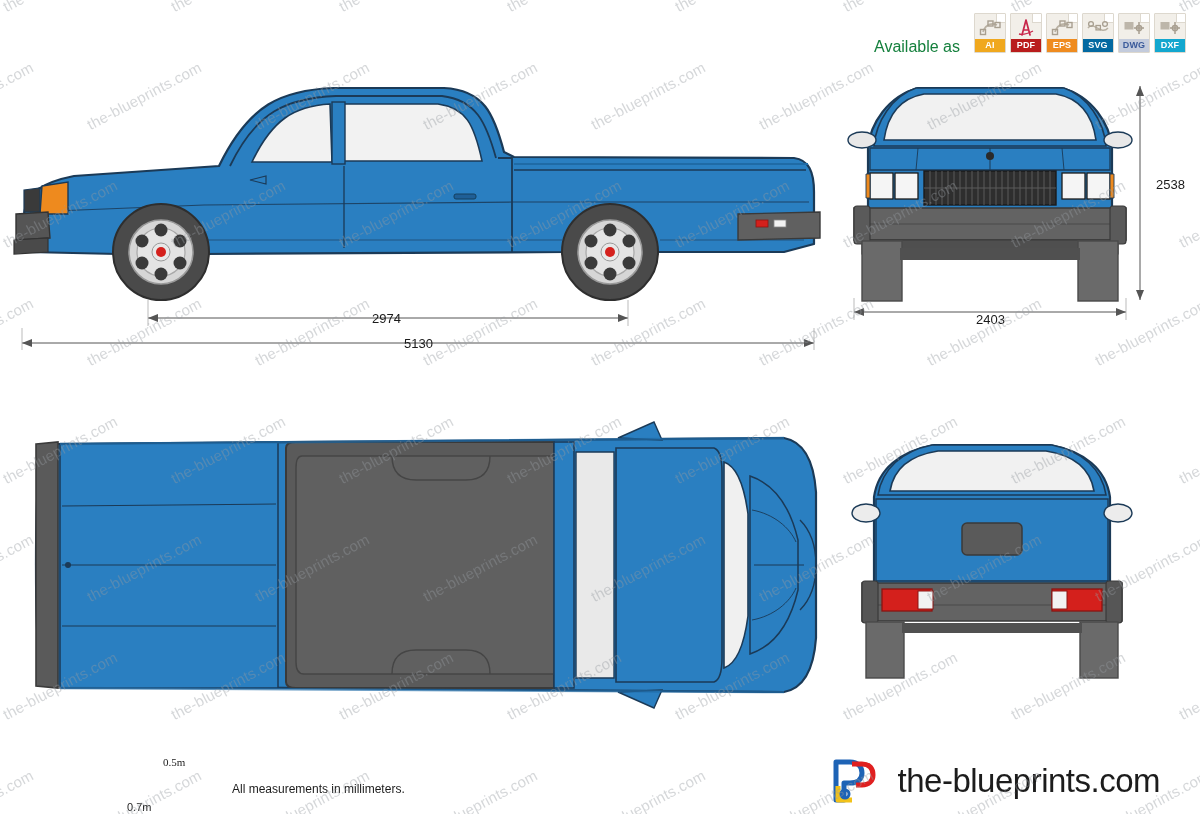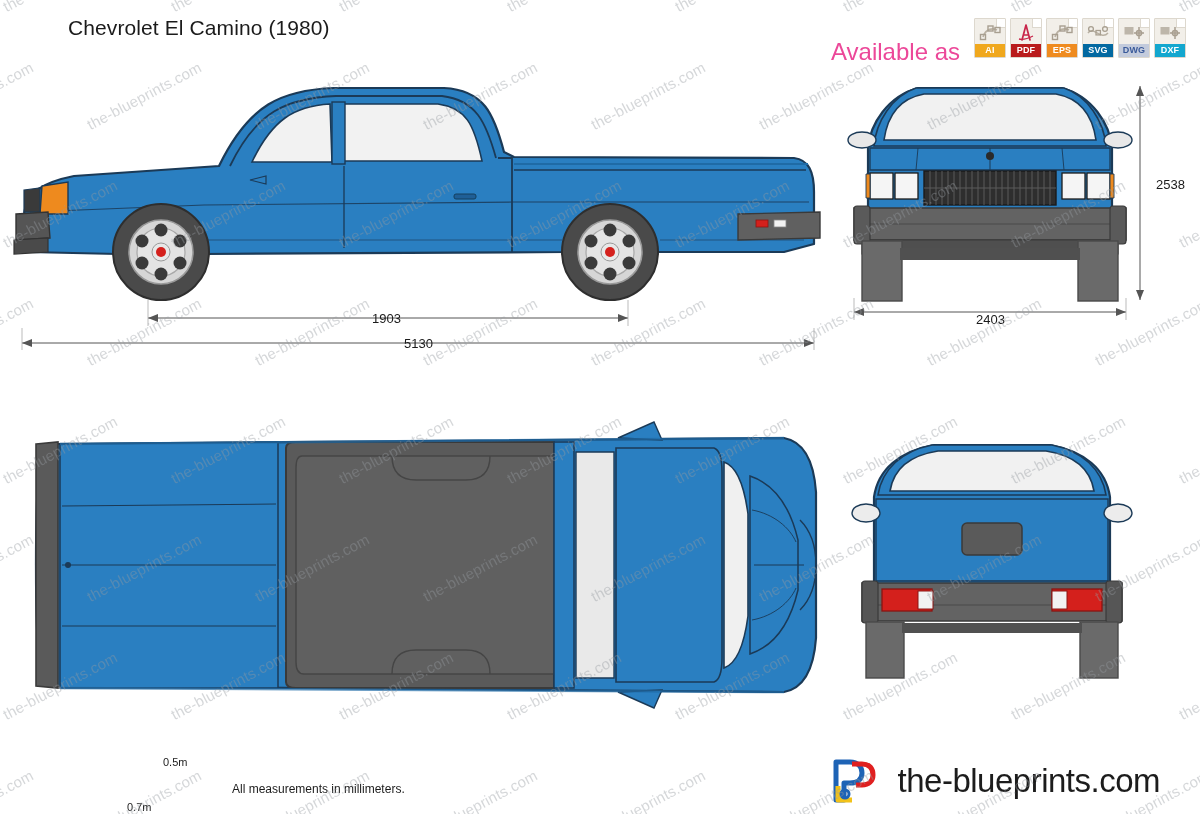--- a/index.html
+++ b/index.html
@@ -46,22 +46,22 @@
   }
   #available-wrap {
     position: absolute;
     right: 14px; top: 10px;
     display: flex;
     align-items: center;
     gap: 14px;
     z-index: 30;
   }
   #available-label {
-    font-size: 24px;
-    color: #ec4899;
+    font-size: 16px;
+    color: #15803d;
     margin-top: 28px;
   }
   #format-icons {
     display: flex;
     gap: 4px;
   }
   .fmt {
     position: relative;
     width: 32px; height: 40px;
     background: #f2efe9;
@@ -155,21 +155,20 @@
     font-size: 33px;
     color: #1c1c1c;
     letter-spacing: -0.5px;
   }
 </style>
 </head>
 <body>
 
 <div id="page">
 
-  <div id="title">Chevrolet El Camino (1980)</div>
 
   <div id="available-wrap">
     <div id="available-label">Available as</div>
     <div id="format-icons">
 
       <div class="fmt">
         <div class="dogear"></div>
         <div class="glyph">
           <svg width="22" height="18" viewBox="0 0 22 18">
             <path d="M4 13 C7 4, 14 4, 18 6" stroke="#b9b1a3" stroke-width="1.6" fill="none"></path>
@@ -344,21 +343,21 @@
       <line x1="134" y1="0" x2="134" y2="26" stroke="#aaa" stroke-width="0.8"></line>
       <line x1="614" y1="0" x2="614" y2="26" stroke="#aaa" stroke-width="0.8"></line>
 
       <line x1="8" y1="43" x2="800" y2="43" stroke="#555" stroke-width="1"></line>
       <path d="M8 43 L18 39 L18 47 Z" fill="#555"></path>
       <path d="M800 43 L790 39 L790 47 Z" fill="#555"></path>
       <line x1="8" y1="28" x2="8" y2="50" stroke="#aaa" stroke-width="0.8"></line>
       <line x1="800" y1="28" x2="800" y2="50" stroke="#aaa" stroke-width="0.8"></line>
     </svg>
   </div>
-  <div class="dimtext" style="left:372px; top:311px;">1903</div>
+  <div class="dimtext" style="left:372px; top:311px;">2974</div>
   <div class="dimtext" style="left:404px; top:336px;">5130</div>
 
   <div class="panel" style="left:840px; top:78px;">
     <svg width="300" height="230" viewBox="0 0 300 230">
       <g>
 
         <path d="M28 175
                  L28 70 C30 46, 48 18, 78 10
                  L222 10 C252 18, 270 46, 272 70
                  L272 175 Z" fill="#2a7fc1" stroke="#1b3a57" stroke-width="2.2" stroke-linejoin="round"></path>
@@ -534,21 +533,21 @@
         <rect x="208" y="164" width="50" height="22" fill="#d4201c" stroke="#8a1412" stroke-width="1.3"></rect>
         <rect x="208" y="166" width="15" height="18" fill="#f2f2f2" stroke="#8a1412" stroke-width="1"></rect>
 
         <rect x="22" y="197" width="38" height="56" fill="#6a6a6a" stroke="#4a4a4a" stroke-width="1.4"></rect>
         <rect x="236" y="197" width="38" height="56" fill="#6a6a6a" stroke="#4a4a4a" stroke-width="1.4"></rect>
         <rect x="58" y="198" width="180" height="10" fill="#505050"></rect>
       </g>
     </svg>
   </div>
 
-  <div class="scale-cap" style="left:163px; top:756px;">0.5m</div>
+  <div class="scale-cap" style="left:163px; top:756px;font-family:Liberation Serif, serif;">0.5m</div>
   <div class="scale-cap" style="left:127px; top:801px;">0.7m</div>
 
   <div id="measure-note">All measurements in millimeters.</div>
 
   <div id="brand">
     <div>
       <svg width="44" height="46" viewBox="0 0 44 46">
         <path d="M4 4 L18 4 C26 4, 30 9, 30 15 C30 21, 26 25, 18 25 L12 25 L12 42 L4 42 Z" fill="none" stroke="#1e63b5" stroke-width="5" stroke-linejoin="round"></path>
         <path d="M20 6 L30 6 C38 6, 41 11, 41 17 C41 23, 37 27, 30 27 L24 27" fill="none" stroke="#e02020" stroke-width="5" stroke-linejoin="round"></path>
         <path d="M6 28 L6 42 L20 42" fill="none" stroke="#f2c21a" stroke-width="5" stroke-linejoin="round"></path>

